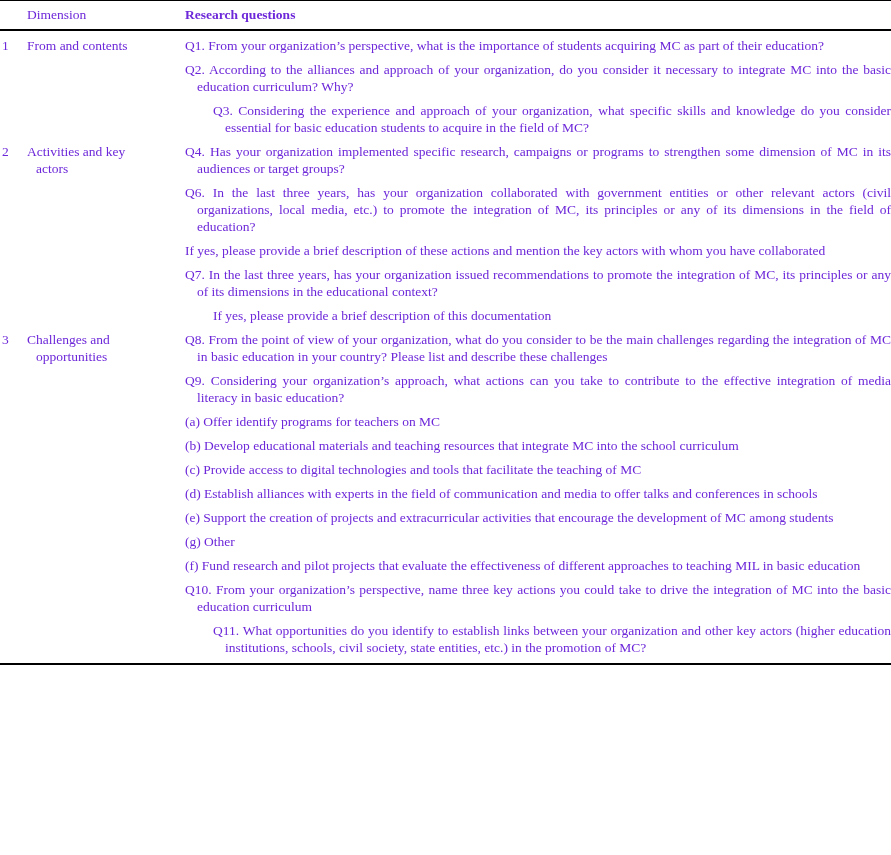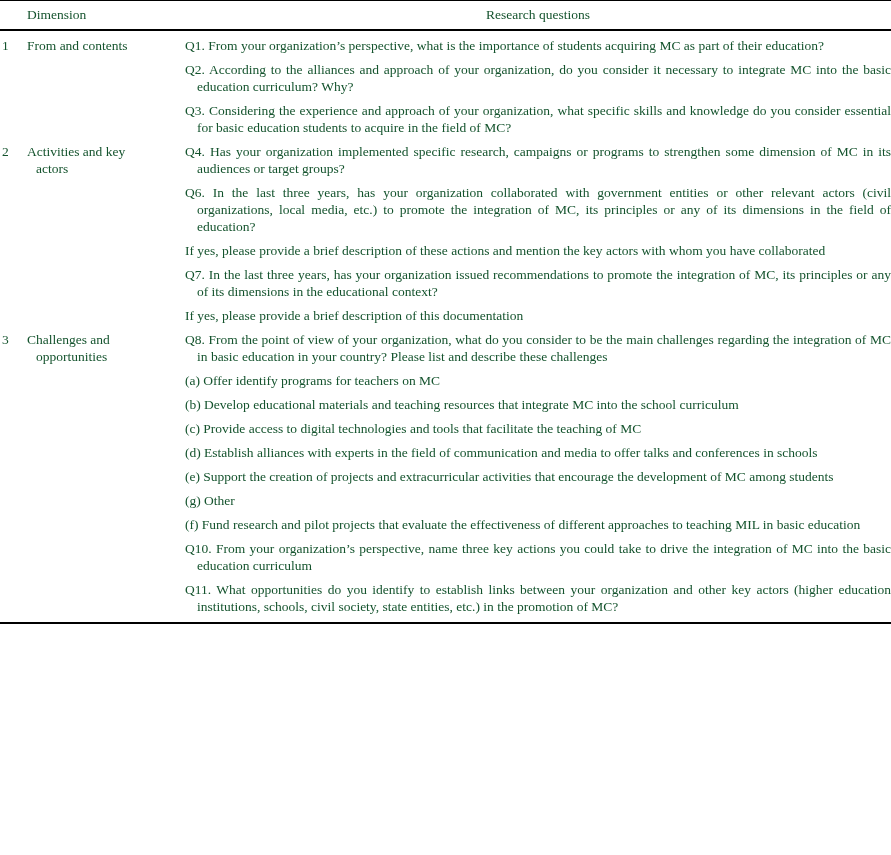--- a/index.html
+++ b/index.html
@@ -11,21 +11,21 @@
     width: 891px;
     height: 855px;
     background: #ffffff;
     box-sizing: border-box;
     overflow: hidden;
   }
   .rq-table {
     width: 891px;
     box-sizing: border-box;
     font-family: "Liberation Serif", "DejaVu Serif", serif;
-    color: #14532d;
+    color: #6d28d9;
     font-size: 13.5px;
     line-height: 17px;
     border-top: 1.5px solid #000000;
     border-bottom: 2px solid #000000;
   }
   .thead {
     display: flex;
     border-bottom: 2.2px solid #000000;
     padding: 5px 0 6px 0;
   }
@@ -52,29 +52,31 @@
     padding-left: 9px;
     text-indent: -9px;
   }
   .col-q {
     flex: 1;
     min-width: 0;
     box-sizing: border-box;
     text-align: justify;
   }
   .thead .col-q {
-    text-align: center;
+    text-align: left;
+    font-weight: bold;
   }
   .col-q p {
     margin: 0 0 7px 0;
     padding-left: 12px;
     text-indent: -12px;
   }
   .col-q p:last-child {
     margin-bottom: 7px;
+    margin-left: 28px;
   }
 </style>
 </head>
 <body>
 
 <div class="page">
   <div class="rq-table">
 
     <div class="thead">
       <div class="col-num"></div>
@@ -112,20 +114,21 @@
         </div>
       </div>
 
       <div class="trow">
         <div class="col-num">3</div>
         <div class="col-dim">
           <div class="dim-text">Challenges and opportunities</div>
         </div>
         <div class="col-q">
           <p>Q8. From the point of view of your organization, what do you consider to be the main challenges regarding the integration of MC in basic education in your country? Please list and describe these challenges</p>
+          <p>Q9. Considering your organization’s approach, what actions can you take to contribute to the effective integration of media literacy in basic education?</p>
           <p>(a) Offer identify programs for teachers on MC</p>
           <p>(b) Develop educational materials and teaching resources that integrate MC into the school curriculum</p>
           <p>(c) Provide access to digital technologies and tools that facilitate the teaching of MC</p>
           <p>(d) Establish alliances with experts in the field of communication and media to offer talks and conferences in schools</p>
           <p>(e) Support the creation of projects and extracurricular activities that encourage the development of MC among students</p>
           <p>(g) Other</p>
           <p>(f) Fund research and pilot projects that evaluate the effectiveness of different approaches to teaching MIL in basic education</p>
           <p>Q10. From your organization’s perspective, name three key actions you could take to drive the integration of MC into the basic education curriculum</p>
           <p>Q11. What opportunities do you identify to establish links between your organization and other key actors (higher education institutions, schools, civil society, state entities, etc.) in the promotion of MC?</p>
         </div>

